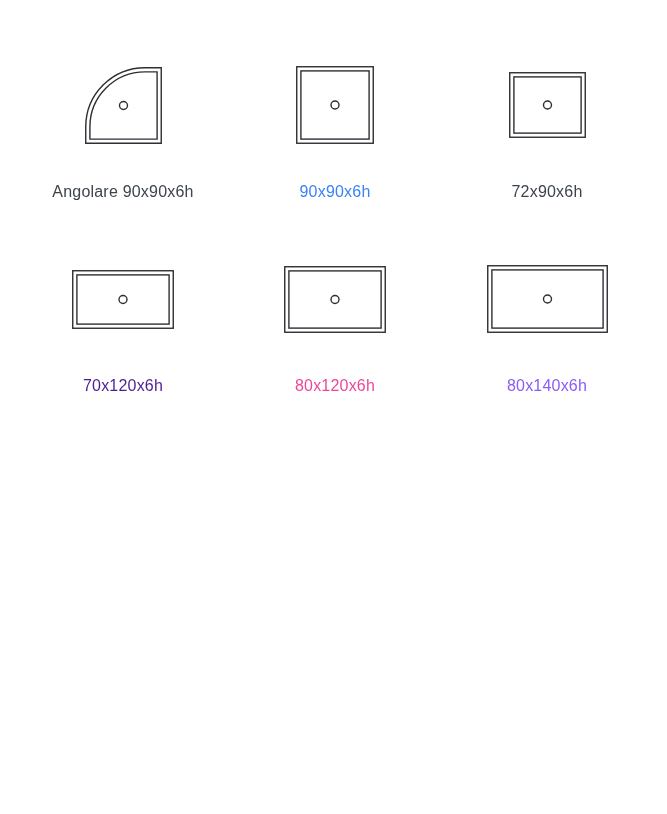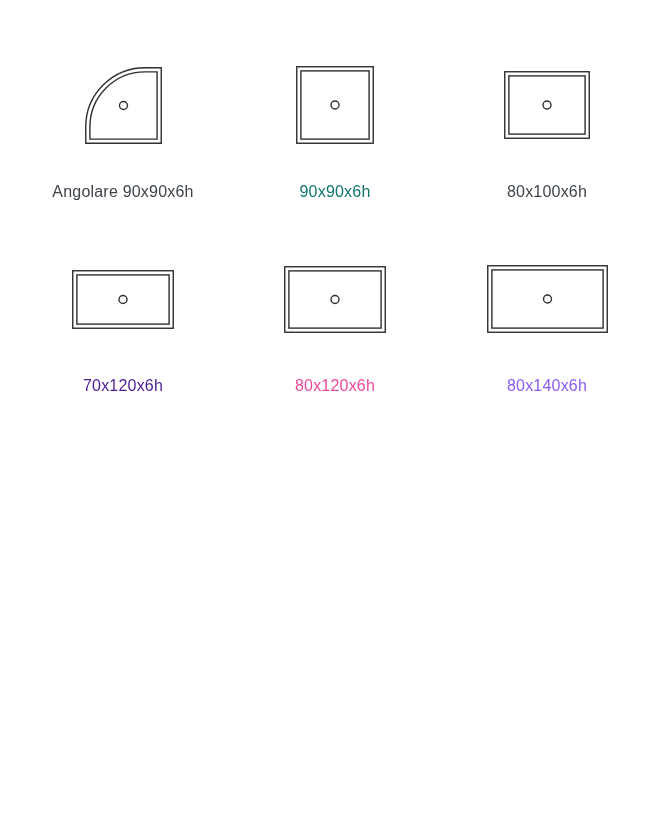--- a/index.html
+++ b/index.html
@@ -61,31 +61,31 @@
         <div class="item-label" style="color:#3e444c">Angolare 90x90x6h</div>
       </div>
       <div class="cell">
         <div class="drawing-zone">
           <svg width="78" height="78" viewBox="0 0 78 78" xmlns="http://www.w3.org/2000/svg">
             <rect x="0.75" y="0.75" width="76.5" height="76.5" fill="#ffffff" stroke="#2c2f33" stroke-width="1.4"></rect>
             <rect x="4.9" y="4.9" width="68.2" height="68.2" fill="none" stroke="#2c2f33" stroke-width="1.4"></rect>
             <circle cx="39" cy="39" r="4" fill="none" stroke="#2c2f33" stroke-width="1.4"></circle>
           </svg>
         </div>
-        <div class="item-label" style="color:#0f766e">90x90x6h</div>
+        <div class="item-label" style="color:#3b82f6">90x90x6h</div>
       </div>
       <div class="cell">
         <div class="drawing-zone">
-          <svg width="86" height="68" viewBox="0 0 86 68" xmlns="http://www.w3.org/2000/svg">
-            <rect x="0.75" y="0.75" width="84.5" height="66.5" fill="#ffffff" stroke="#2c2f33" stroke-width="1.4"></rect>
-            <rect x="4.9" y="4.9" width="76.2" height="58.2" fill="none" stroke="#2c2f33" stroke-width="1.4"></rect>
-            <circle cx="43" cy="34" r="4" fill="none" stroke="#2c2f33" stroke-width="1.4"></circle>
+          <svg width="77" height="66" viewBox="0 0 77 66" xmlns="http://www.w3.org/2000/svg">
+            <rect x="0.75" y="0.75" width="75.5" height="64.5" fill="#ffffff" stroke="#2c2f33" stroke-width="1.4"></rect>
+            <rect x="4.9" y="4.9" width="67.2" height="56.2" fill="none" stroke="#2c2f33" stroke-width="1.4"></rect>
+            <circle cx="38.5" cy="33" r="4" fill="none" stroke="#2c2f33" stroke-width="1.4"></circle>
           </svg>
         </div>
-        <div class="item-label" style="color:#3e444c">80x100x6h</div>
+        <div class="item-label" style="color:#3e444c">72x90x6h</div>
       </div>
       <div class="cell">
         <div class="drawing-zone">
           <svg width="102" height="59" viewBox="0 0 102 59" xmlns="http://www.w3.org/2000/svg">
             <rect x="0.75" y="0.75" width="100.5" height="57.5" fill="#ffffff" stroke="#2c2f33" stroke-width="1.4"></rect>
             <rect x="4.9" y="4.9" width="92.2" height="49.2" fill="none" stroke="#2c2f33" stroke-width="1.4"></rect>
             <circle cx="51" cy="29.5" r="4" fill="none" stroke="#2c2f33" stroke-width="1.4"></circle>
           </svg>
         </div>
         <div class="item-label" style="color:#4c1d95">70x120x6h</div>

